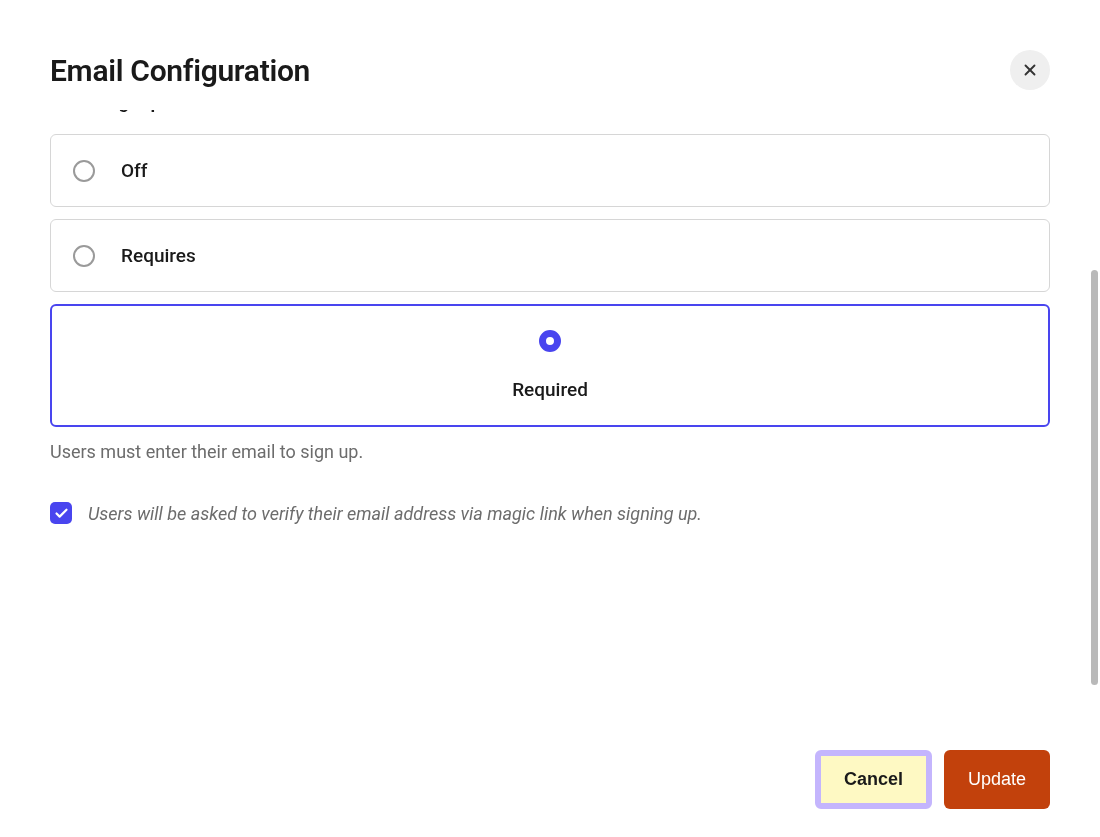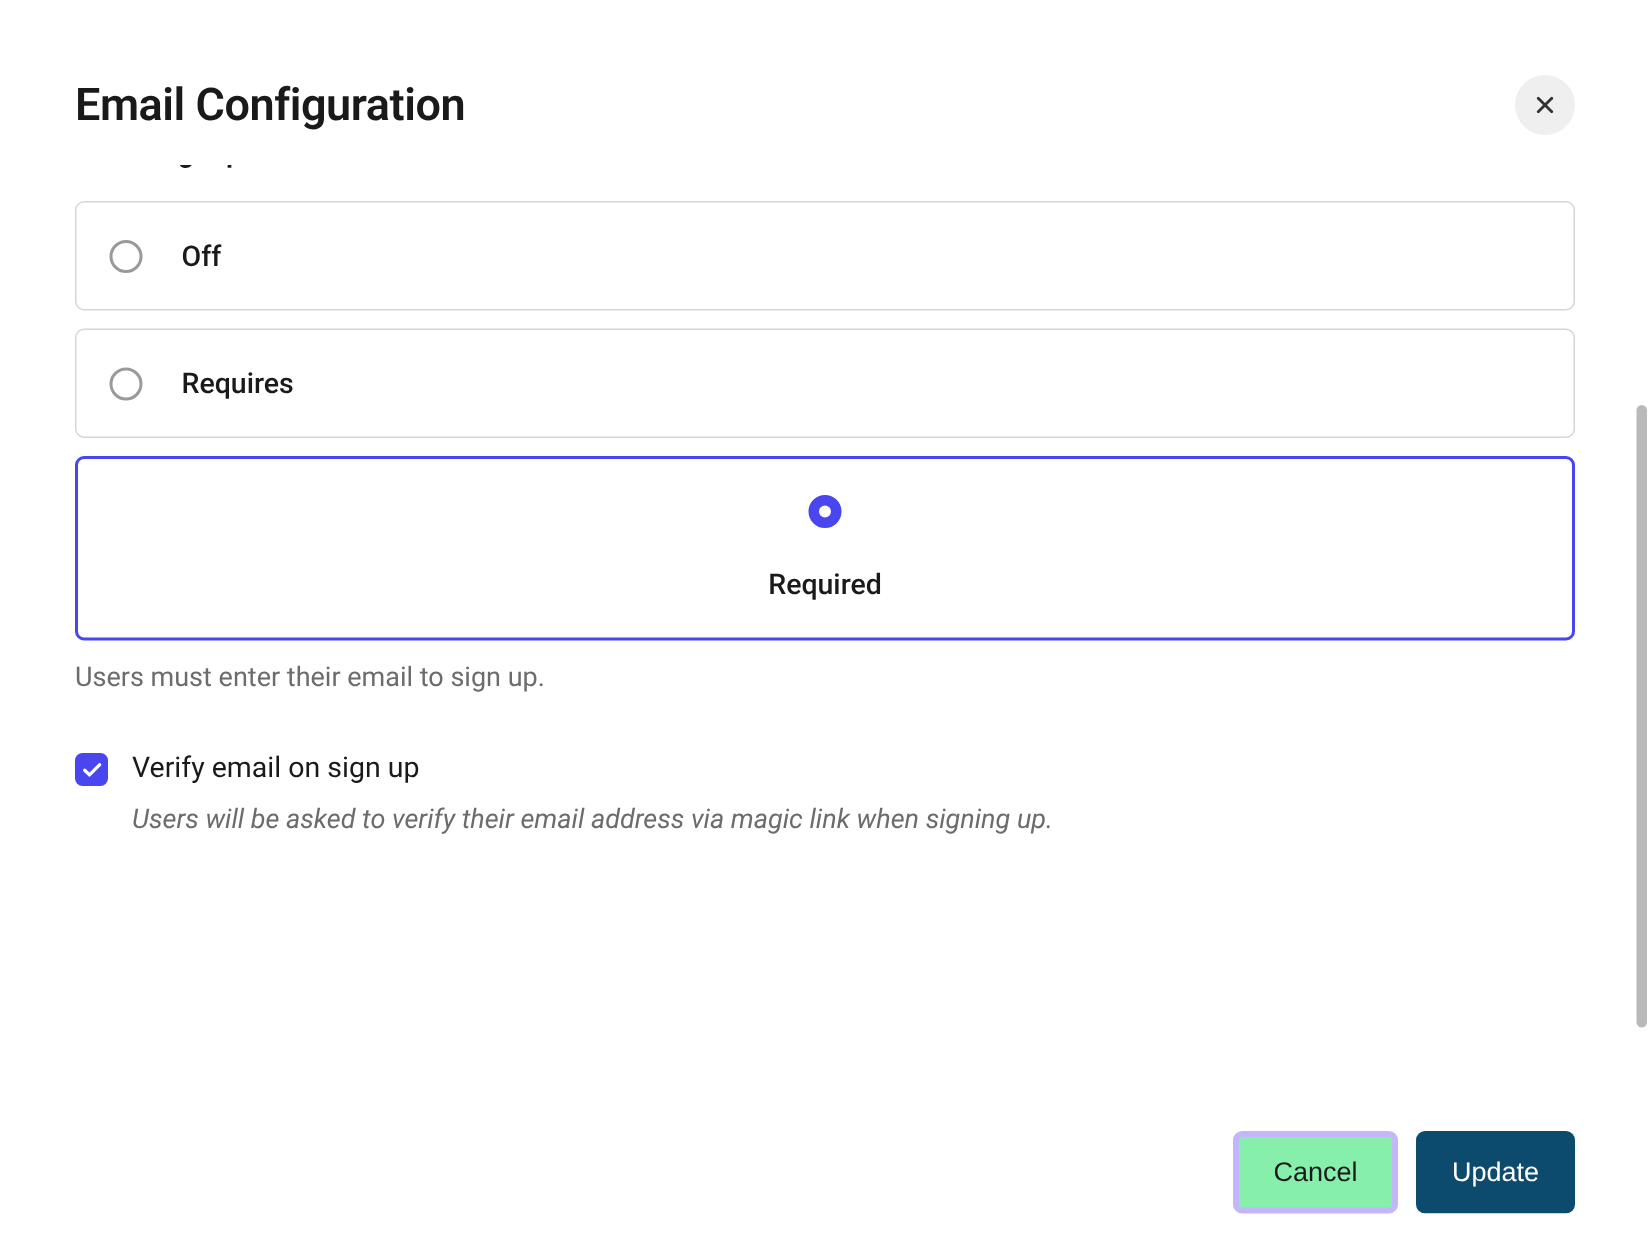--- a/index.html
+++ b/index.html
@@ -144,26 +144,27 @@
     }
     .btn {
       padding: 13px 23px;
       border-radius: 6px;
       font-size: 18px;
       font-weight: 500;
       cursor: pointer;
       border: 1px solid transparent;
     }
     .btn-secondary {
-      background: #86efac;
-      color: #1a1a1a;
-      border: 4px solid #c4b5fd;
+      background: #fef9c3;
+      color: #1a1a1a;
+      border: 6px solid #c4b5fd;
+      font-weight: bold;
     }
     .btn-primary {
-      background: #0c4a6e;
+      background: #c2410c;
       color: #fff;
     }
     .scrollbar-track {
       position: absolute;
       right: 2px;
       top: 128px;
       width: 7px;
       height: 560px;
       border-radius: 4px;
     }
@@ -217,21 +218,20 @@
 
     <div class="helper-text">Users must enter their email to sign up.</div>
 
     <div class="checkbox-row">
       <div class="checkbox">
         <svg viewBox="0 0 24 24" fill="none" stroke="currentColor" stroke-width="3.5" stroke-linecap="round" stroke-linejoin="round">
           <polyline points="20 6 9 17 4 12"></polyline>
         </svg>
       </div>
       <div class="checkbox-content">
-        <div class="checkbox-label">Verify email on sign up</div>
         <div class="checkbox-desc">Users will be asked to verify their email address via magic link when signing up.</div>
       </div>
     </div>
 
 
   </div>
 
   <div class="footer">
     <button class="btn btn-secondary">Cancel</button>
     <button class="btn btn-primary">Update</button>

